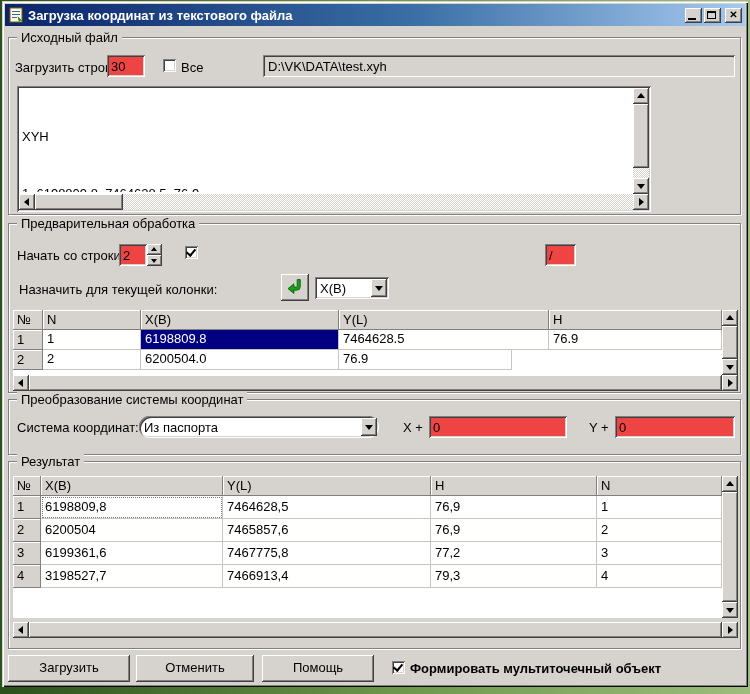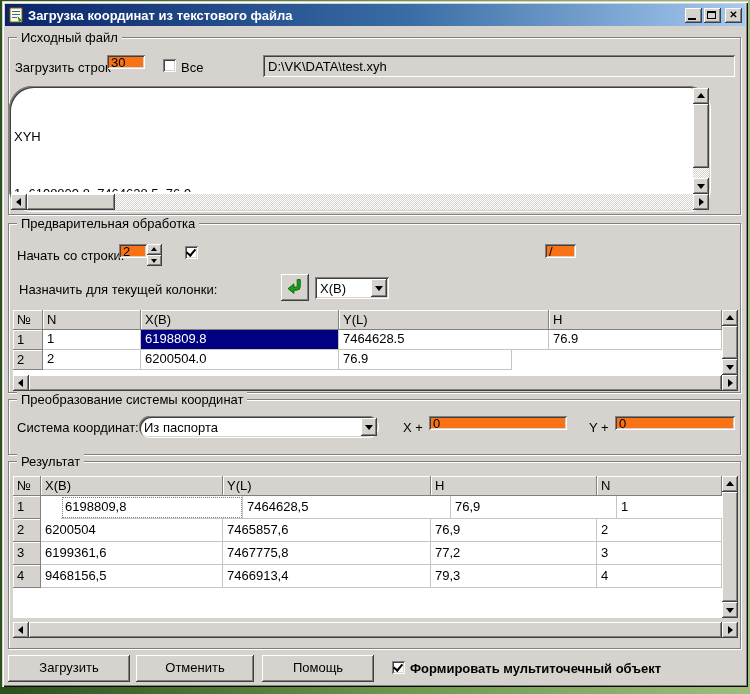--- a/index.html
+++ b/index.html
@@ -22,31 +22,31 @@
 
   .group { position:absolute; left:6px; width:733px; border:1px solid #808080;
            box-shadow: inset 1px 1px 0 #fff, 1px 1px 0 #fff; }
   .glabel { position:absolute; top:-8px; left:8px; background:#d6d3ce; padding:0 4px; line-height:15px; white-space:nowrap; z-index:2; }
 
   .lbl { position:absolute; white-space:nowrap; line-height:15px; }
   .bold { font-weight:bold; }
 
   .sunken { box-shadow: inset 1px 1px 0 #808080, inset -1px -1px 0 #fff, inset 2px 2px 0 #404040, inset -2px -2px 0 #d6d3ce; }
 
-  input.field { position:absolute; height:14px; background:#f97316; border:0; outline:none; padding:0 4px;
+  input.field { position:absolute; height:22px; background:#ef4444; border:0; outline:none; padding:0 4px;
                 font-family:inherit; font-size:13px; color:#000;
                 box-shadow: inset 1px 1px 0 #808080, inset -1px -1px 0 #fff, inset 2px 2px 0 #404040, inset -2px -2px 0 #d6d3ce; }
   .field-ro { position:absolute; height:22px; background:#d6d3ce; display:flex; align-items:center; padding:0 5px; white-space:nowrap; overflow:hidden; }
 
   .cb { position:absolute; width:13px; height:13px; background:#fff;
         box-shadow: inset 1px 1px 0 #808080, inset -1px -1px 0 #fff, inset 2px 2px 0 #404040, inset -2px -2px 0 #d6d3ce; }
   .cb.checked::after { content:""; position:absolute; left:3px; top:1px; width:4px; height:7px;
         border:solid #000; border-width:0 2px 2px 0; transform:rotate(40deg); }
 
-  .preview { position:absolute; left:0; top:48px; width:702px; height:126px; background:#fff;border-radius:23px; }
+  .preview { position:absolute; left:8px; top:48px; width:634px; height:126px; background:#fff; }
   .lines { position:absolute; left:5px; top:3px; right:21px; bottom:20px; overflow:hidden; white-space:pre; line-height:19px; }
 
   .sb { position:absolute; background-color:#d6d3ce;
         background-image: conic-gradient(#fff 25%, #d6d3ce 0 50%, #fff 0 75%, #d6d3ce 0); background-size:2px 2px; }
   .sb-btn { position:absolute; width:16px; height:16px; background:#d6d3ce;
         box-shadow: inset -1px -1px 0 #404040, inset 1px 1px 0 #fff, inset -2px -2px 0 #808080, inset 2px 2px 0 #d6d3ce; }
   .sb-thumb { position:absolute; background:#d6d3ce;
         box-shadow: inset -1px -1px 0 #404040, inset 1px 1px 0 #fff, inset -2px -2px 0 #808080, inset 2px 2px 0 #d6d3ce; }
   .a-up::after    { content:""; position:absolute; left:4px; top:5px; border-left:4px solid transparent; border-right:4px solid transparent; border-bottom:5px solid #000; }
   .a-down::after  { content:""; position:absolute; left:4px; top:6px; border-left:4px solid transparent; border-right:4px solid transparent; border-top:5px solid #000; }
@@ -211,42 +211,42 @@
     <div class="tblwrap" style="left:4px;top:14px;width:709px;height:142px;">
       <div class="trow">
         <div class="th" style="width:28px;">№</div>
         <div class="th" style="width:182px;">X(B)</div>
         <div class="th" style="width:208px;">Y(L)</div>
         <div class="th" style="width:166px;">H</div>
         <div class="th" style="width:125px;">N</div>
       </div>
       <div class="trow trow23">
         <div class="th" style="width:28px;">1</div>
-        <div class="td focus" style="width:182px;margin-left:20px;">6198809,8</div>
+        <div class="td focus" style="width:182px;">6198809,8</div>
         <div class="td" style="width:208px;">7464628,5</div>
         <div class="td" style="width:166px;">76,9</div>
         <div class="td" style="width:125px;">1</div>
       </div>
       <div class="trow trow23">
         <div class="th" style="width:28px;">2</div>
         <div class="td" style="width:182px;">6200504</div>
         <div class="td" style="width:208px;">7465857,6</div>
         <div class="td" style="width:166px;">76,9</div>
         <div class="td" style="width:125px;">2</div>
       </div>
       <div class="trow trow23">
         <div class="th" style="width:28px;">3</div>
         <div class="td" style="width:182px;">6199361,6</div>
         <div class="td" style="width:208px;">7467775,8</div>
         <div class="td" style="width:166px;">77,2</div>
         <div class="td" style="width:125px;">3</div>
       </div>
       <div class="trow trow23">
         <div class="th" style="width:28px;">4</div>
-        <div class="td" style="width:182px;">9468156,5</div>
+        <div class="td" style="width:182px;">3198527,7</div>
         <div class="td" style="width:208px;">7466913,4</div>
         <div class="td" style="width:166px;">79,3</div>
         <div class="td" style="width:125px;">4</div>
       </div>
     </div>
     <div class="sb" style="left:713px;top:14px;width:16px;height:142px;">
       <div class="sb-btn a-up" style="top:0;left:0;"></div>
       <div class="sb-thumb" style="top:16px;bottom:16px;left:0;width:16px;"></div>
       <div class="sb-btn a-down" style="bottom:0;left:0;"></div>
     </div>

